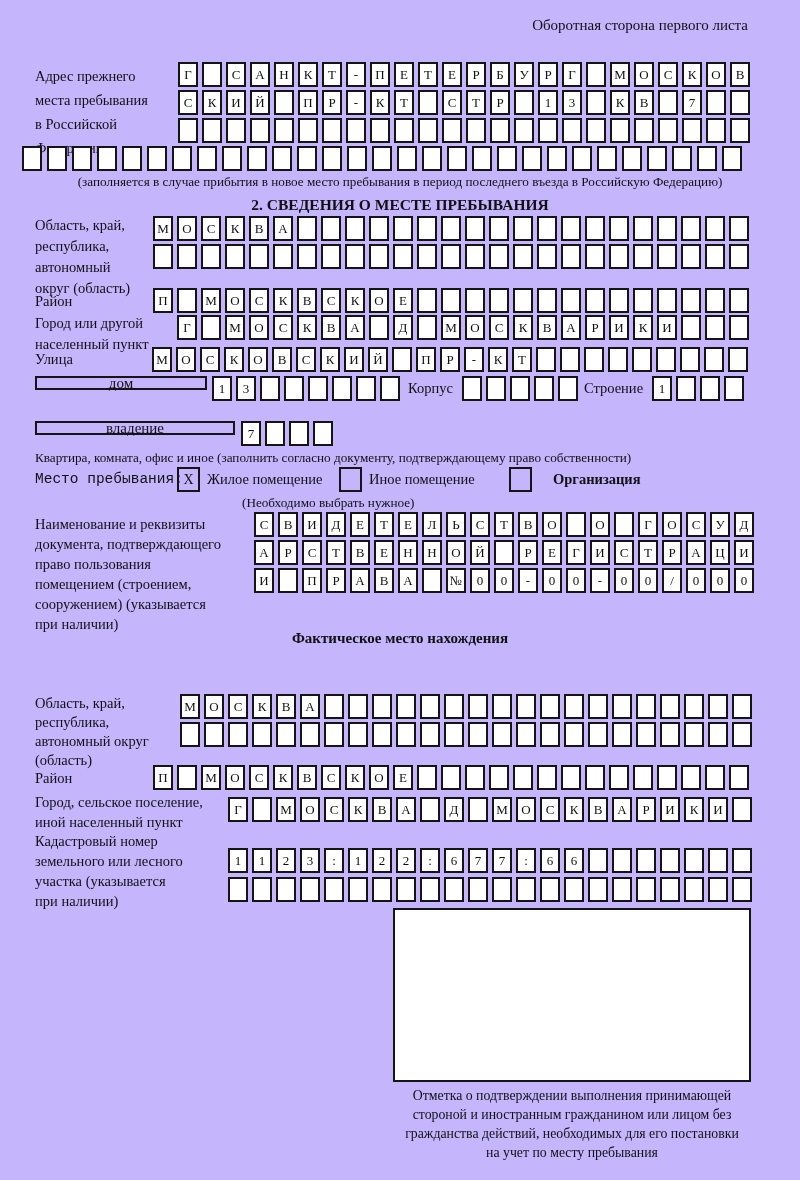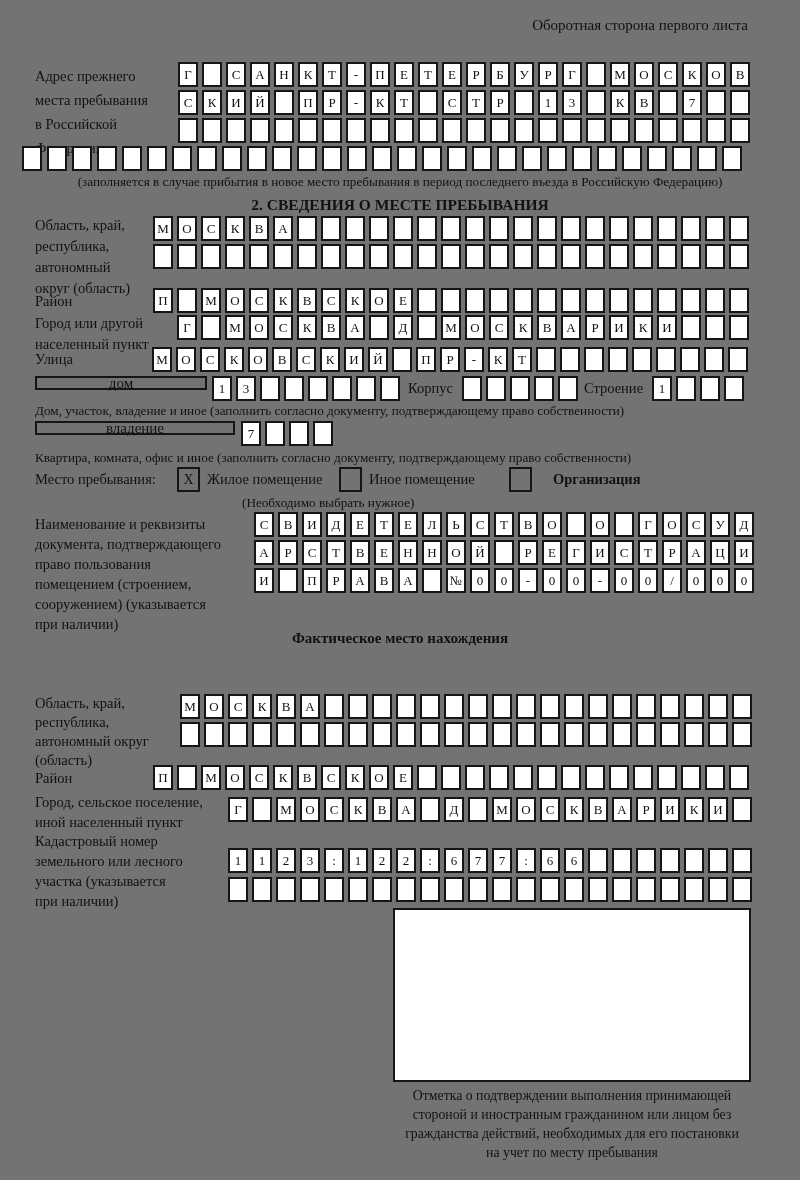--- a/index.html
+++ b/index.html
@@ -1,17 +1,17 @@
 <!DOCTYPE html>
 <html><head>
 <meta charset="utf-8">
 <style>
   html,body { margin:0; padding:0; background:#ffffff; }
   .page {
-    position:relative; width:800px; height:1180px; background:#737373;
+    position:relative; width:800px; height:1180px; background:#c4b5fd;
     font-family:"Liberation Serif","DejaVu Serif",serif; color:#111;
     overflow:hidden;
   }
   .abs { position:absolute; }
   .lbl { font-size:14.5px; white-space:pre-line; }
   .note { font-size:13.2px; }
   .center { left:0; width:800px; text-align:center; }
   .bold { font-weight:bold; }
   .box-row { display:flex; gap:4px; }
   .box-row.wide { gap:5px; }
@@ -323,32 +323,31 @@
       <span class="cbox"></span>
       <span class="cbox"></span>
     </div>
   <div class="abs lbl" style="left:584px; top:380px;">Строение</div>
   <div class="abs box-row" style="left:652px; top:376px;">
       <span class="cbox">1</span>
       <span class="cbox"></span>
       <span class="cbox"></span>
       <span class="cbox"></span>
     </div>
-  <div class="abs note" style="left:35px; top:403px;">Дом, участок, владение и иное (заполнить согласно документу, подтверждающему право собственности)</div>
 
   <div class="abs typebox" style="left:35px; top:421px; width:200px;">владение</div>
   <div class="abs box-row" style="left:241px; top:421px;">
       <span class="cbox">7</span>
       <span class="cbox"></span>
       <span class="cbox"></span>
       <span class="cbox"></span>
     </div>
   <div class="abs note" style="left:35px; top:450px;">Квартира, комната, офис и иное (заполнить согласно документу, подтверждающему право собственности)</div>
 
-  <div class="abs lbl" style="left:35px; top:471px;">Место пребывания:</div>
+  <div class="abs lbl" style="left:35px; top:471px;font-family:Liberation Mono, monospace;">Место пребывания:</div>
   <span class="abs chk" style="left:177px; top:467px;">Х</span>
   <div class="abs lbl" style="left:207px; top:471px;">Жилое помещение</div>
   <span class="abs chk" style="left:339px; top:467px;"></span>
   <div class="abs lbl" style="left:369px; top:471px;">Иное помещение</div>
   <span class="abs chk" style="left:509px; top:467px;"></span>
   <div class="abs lbl" style="left:553px; top:471px;font-weight:bold;">Организация</div>
   <div class="abs note" style="left:242px; top:495px;">(Необходимо выбрать нужное)</div>
 
   <div class="abs lbl" style="left:35px; top:514px; line-height:20px;">Наименование и реквизиты
 документа, подтверждающего

